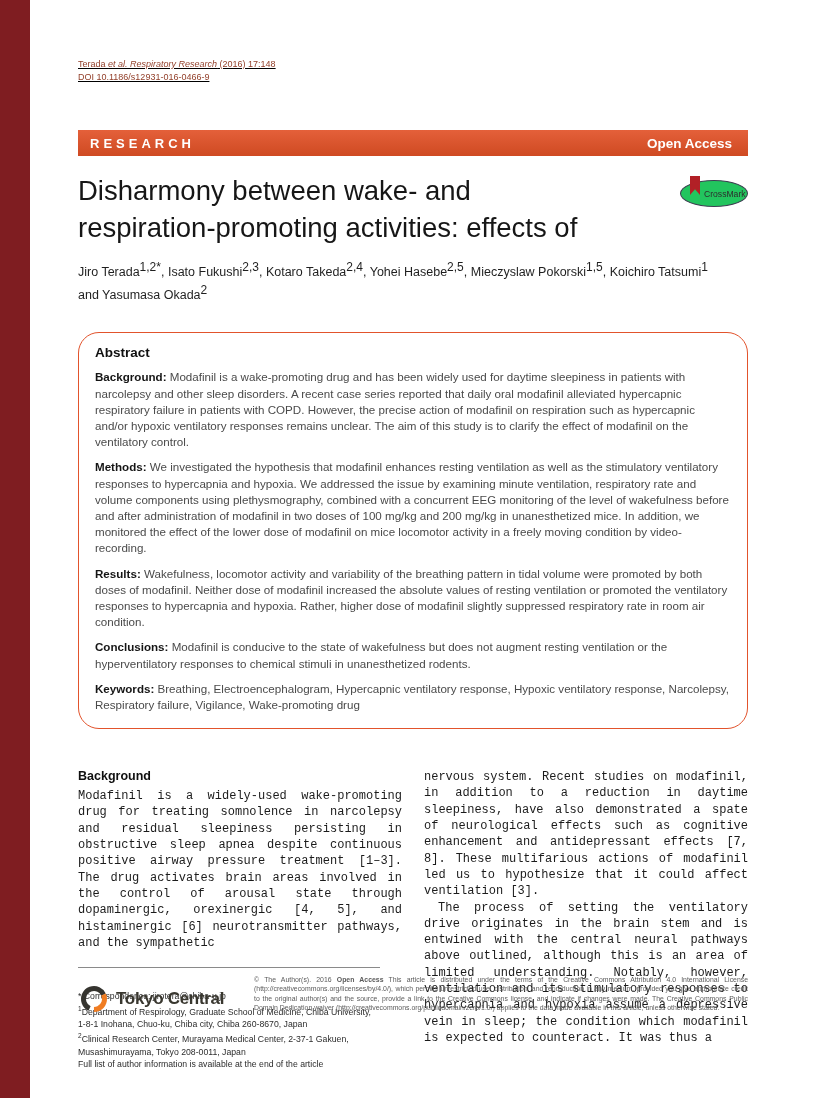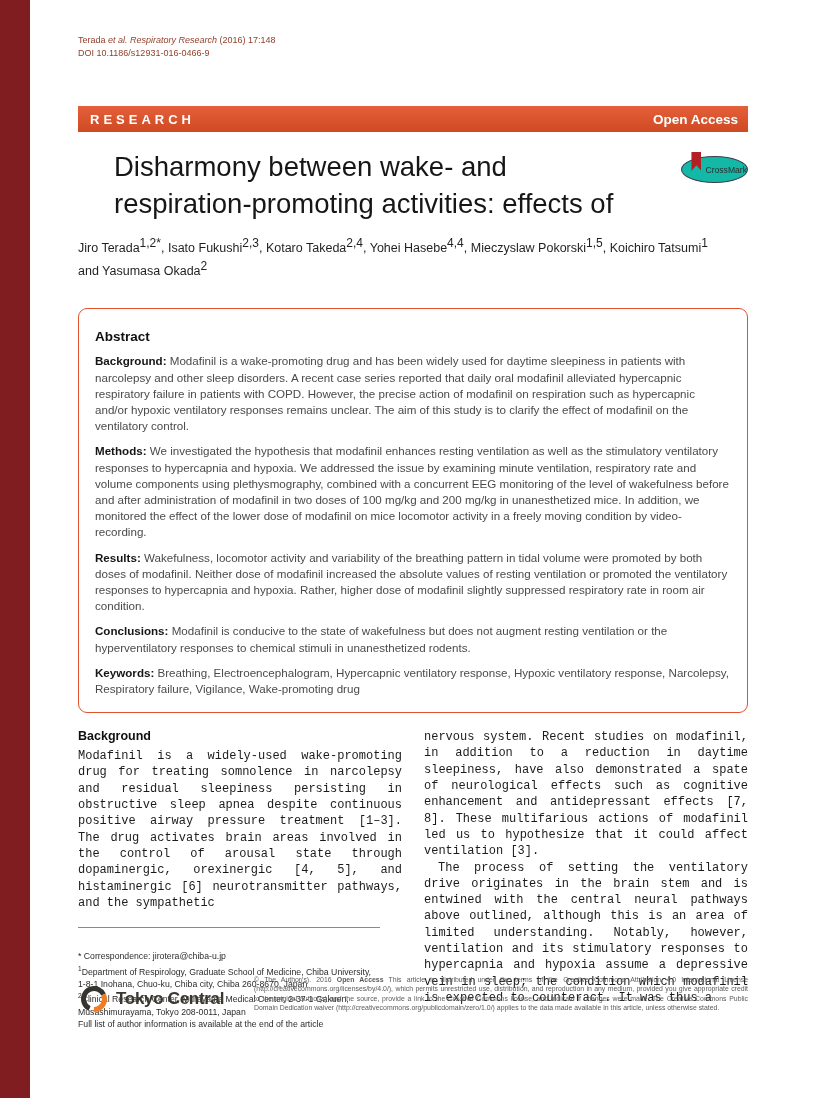--- a/index.html
+++ b/index.html
@@ -2,43 +2,43 @@
 <html><head>
 <meta charset="utf-8">
 <style>
   * { margin:0; padding:0; box-sizing:border-box; }
   html,body { background:#e8e8e8; }
   body { font-family:"Liberation Sans", sans-serif; }
   .page { position:relative; width:827px; height:1098px; margin:0 auto; background:#ffffff; overflow:hidden; }
   .left-bar { position:absolute; left:0; top:0; width:30px; height:1098px; }
   .content { position:absolute; left:78px; top:0; width:670px; }
 
-  .topbar { display:flex; justify-content:space-between; align-items:flex-end; margin-top:34px; }
+  .topbar { display:flex; justify-content:space-between; align-items:flex-end; margin-top:58px;text-decoration:underline; }
   .citation { font-size:9px; line-height:13px; }
   .journal-name { font-size:23px; color:#0e0e0e; margin-top:8px; letter-spacing:0.2px; }
 
-  .banner { margin-top:46px; height:26px; display:flex; justify-content:space-between; align-items:center; padding:0 10px 0 12px; color:#fff; }
+  .banner { margin-top:46px; height:26px; display:flex; justify-content:space-between; align-items:center; padding:0 16px 0 12px; color:#fff; }
   .banner-left { font-weight:bold; font-size:13px; letter-spacing:4px; }
   .banner-right { font-weight:bold; font-size:13.5px; }
 
   .title-row { display:flex; margin-top:16px; align-items:flex-start; }
-  h1.title { font-size:27.5px; font-weight:400; line-height:37px; color:#161616; width:588px;margin-left:36px; }
-  .crossmark { position:relative; margin-left:auto; margin-top:8px; width:68px; height:27px; border:1.5px solid #3e3e52; border-radius:50%; background:#14b8a6; display:flex; align-items:center;text-align:center; }
+  h1.title { font-size:27.5px; font-weight:400; line-height:37px; color:#161616; width:588px; }
+  .crossmark { position:relative; margin-left:auto; margin-top:8px; width:68px; height:27px; border:1.5px solid #3e3e52; border-radius:50%; background:#22c55e; display:flex; align-items:center;text-align:center; }
   .cm-ribbon { position:absolute; left:9px; top:-5px; width:10px; height:19px; background:#b22026; clip-path:polygon(0 0,100% 0,100% 100%,50% 70%,0 100%); }
   .cm-text { font-size:8.6px; color:#2d2d2d; margin-left:23px; }
 
   .authors { margin-top:12px; font-size:12.5px; color:#1f1f1f; line-height:18px; width:640px; }
   .authors sup { font-size:12px; }
 
-  .abstract { margin-top:28px; border:1.5px solid; border-radius:9px; padding:20px 16px 6px; }
+  .abstract { margin-top:28px; border:1.5px solid; border-radius:21px; padding:12px 16px 6px; }
   .abstract h2 { font-size:13.5px; color:#101010; margin-bottom:9px; }
   .abstract p { font-size:11.6px; line-height:16.2px; color:#4a4a4a; margin-bottom:9px; }
   .abstract p strong { color:#151515; }
 
-  .columns { display:flex; gap:22px; margin-top:16px;justify-content:center; }
+  .columns { display:flex; gap:22px; margin-top:40px;justify-content:center; }
   .col { width:324px; }
   .col h3 { font-size:12.5px; color:#0f0f0f; margin-bottom:5px; }
   .col p { font-family:Liberation Mono, monospace; font-size:12px; line-height:16.3px; text-align:justify; color:#1b1b1b; }
   .col p + p { text-indent:14px; }
 
   .footnotes { margin-top:16px; border-top:1px solid #8a8a8a; padding-top:22px; font-size:8.7px; line-height:12.4px; color:#2c2c2c; width:302px; }
   .footnotes sup { font-size:6.5px; }
 
   .pub-footer { position:absolute; left:78px; top:975px; width:670px; display:flex; align-items:flex-start; gap:16px; }
   .bmc-logo { display:flex; align-items:center; gap:6px; min-width:160px; margin-top:8px; }
@@ -69,21 +69,21 @@
       <h1 class="title">
           <div>Disharmony between wake- and</div>
           <div>respiration-promoting activities: effects of</div>
         </h1>
       <div class="crossmark">
         <span class="cm-ribbon" style="background: rgb(178, 32, 38);"></span>
         <span class="cm-text">CrossMark</span>
       </div>
     </section>
 
-    <p class="authors"><span>Jiro Terada<sup>1,2*</sup></span>, <span>Isato Fukushi<sup>2,3</sup></span>, <span>Kotaro Takeda<sup>2,4</sup></span>, <span>Yohei Hasebe<sup>4,4</sup></span>, <span>Mieczyslaw Pokorski<sup>1,5</sup></span>, <span>Koichiro Tatsumi<sup>1</sup></span> and <span>Yasumasa Okada<sup>2</sup></span></p>
+    <p class="authors"><span>Jiro Terada<sup>1,2*</sup></span>, <span>Isato Fukushi<sup>2,3</sup></span>, <span>Kotaro Takeda<sup>2,4</sup></span>, <span>Yohei Hasebe<sup>2,5</sup></span>, <span>Mieczyslaw Pokorski<sup>1,5</sup></span>, <span>Koichiro Tatsumi<sup>1</sup></span> and <span>Yasumasa Okada<sup>2</sup></span></p>
 
     <section class="abstract" style="border-color: rgb(226, 83, 44);">
       <h2>Abstract</h2>
       <div id="abstract-sections">
           <p><strong>Background: </strong>Modafinil is a wake-promoting drug and has been widely used for daytime sleepiness in patients with narcolepsy and other sleep disorders. A recent case series reported that daily oral modafinil alleviated hypercapnic respiratory failure in patients with COPD. However, the precise action of modafinil on respiration such as hypercapnic and/or hypoxic ventilatory responses remains unclear. The aim of this study is to clarify the effect of modafinil on the ventilatory control.</p>
           <p><strong>Methods: </strong>We investigated the hypothesis that modafinil enhances resting ventilation as well as the stimulatory ventilatory responses to hypercapnia and hypoxia. We addressed the issue by examining minute ventilation, respiratory rate and volume components using plethysmography, combined with a concurrent EEG monitoring of the level of wakefulness before and after administration of modafinil in two doses of 100 mg/kg and 200 mg/kg in unanesthetized mice. In addition, we monitored the effect of the lower dose of modafinil on mice locomotor activity in a freely moving condition by video-recording.</p>
           <p><strong>Results: </strong>Wakefulness, locomotor activity and variability of the breathing pattern in tidal volume were promoted by both doses of modafinil. Neither dose of modafinil increased the absolute values of resting ventilation or promoted the ventilatory responses to hypercapnia and hypoxia. Rather, higher dose of modafinil slightly suppressed respiratory rate in room air condition.</p>
           <p><strong>Conclusions: </strong>Modafinil is conducive to the state of wakefulness but does not augment resting ventilation or the hyperventilatory responses to chemical stimuli in unanesthetized rodents.</p>
           <p><strong>Keywords: </strong>Breathing, Electroencephalogram, Hypercapnic ventilatory response, Hypoxic ventilatory response, Narcolepsy, Respiratory failure, Vigilance, Wake-promoting drug</p>
         </div>

